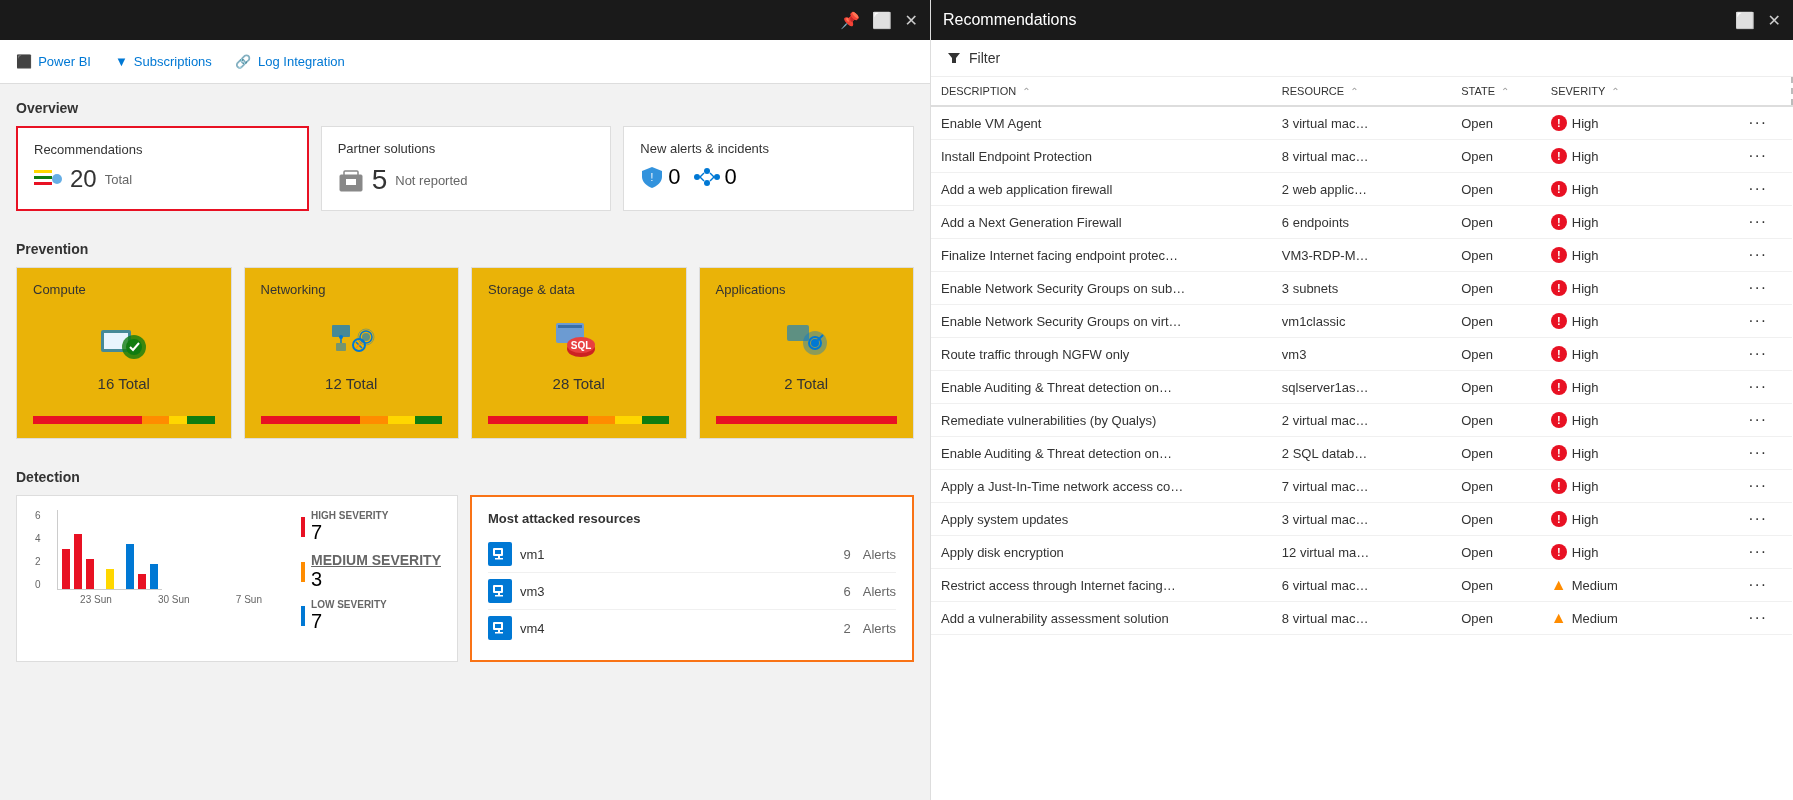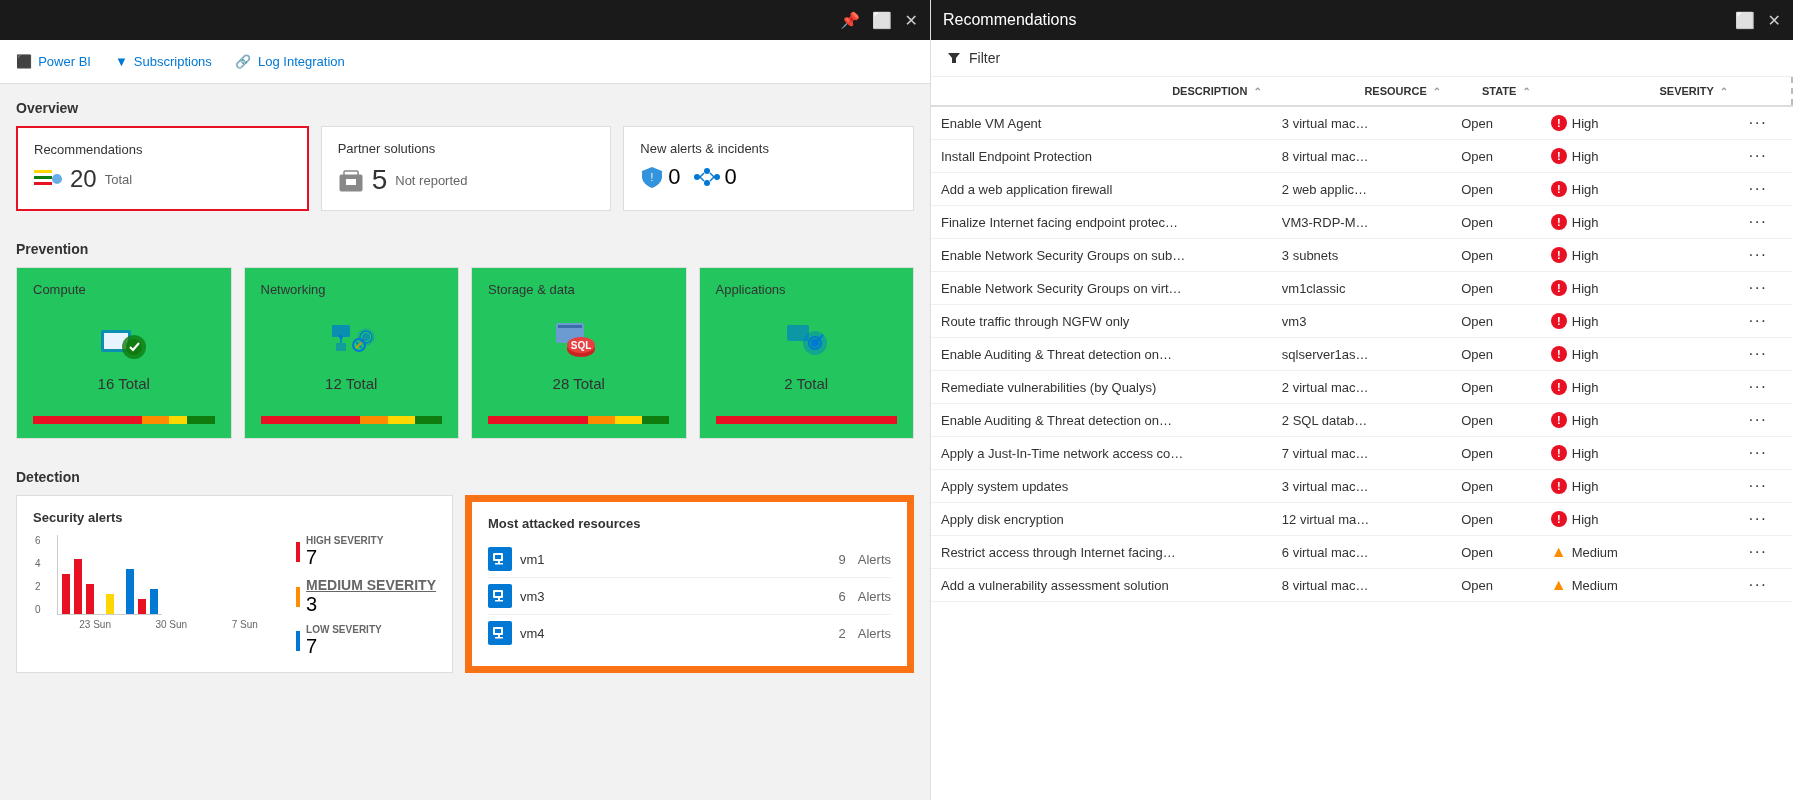--- a/index.html
+++ b/index.html
@@ -114,21 +114,21 @@
       min-width: 120px;
       flex: 0.7;
     }
 
     
     .prevention-cards {
       display: flex;
       gap: 12px;
     }
     .prevention-card {
-      background: #22c55e;
+      background: #eab308;
       border: 1px solid #ddd;
       padding: 14px 16px;
       flex: 1;
       cursor: pointer;
       display: flex;
       flex-direction: column;
     }
     .prevention-card-title {
       font-size: 13px;
       color: #333;
@@ -213,21 +213,21 @@
     }
     .severity-stat {
       display: flex;
       align-items: center;
       gap: 6px;
     }
 
     
     .attacked-card {
       background: white;
-      border: 7px solid #f97316;
+      border: 2px solid #f97316;
       padding: 14px 16px;
       flex: 1;
     }
     .attacked-item {
       display: flex;
       align-items: center;
       gap: 8px;
       padding: 6px 0;
       border-bottom: 1px solid #f0f0f0;
     }
@@ -285,23 +285,23 @@
     .recommendations-table {
       flex: 1;
       overflow-y: auto;
     }
     table {
       width: 100%;
       border-collapse: collapse;
     }
     thead th {
       padding: 8px 10px;
-      text-align: right;
+      text-align: left;
       font-size: 11px;
-      font-weight: 700;
+      font-weight: 400;
       color: #333;
       text-transform: uppercase;
       border-bottom: 2px solid #ddd;
       background: white;
       position: sticky;
       top: 0;
       white-space: nowrap;
     }
     thead th .sort-icon {
       color: #999;
@@ -533,21 +533,20 @@
         </div>
 
       </div>
     </div>
 
     <div>
       <div class="section-title">Detection</div>
       <div class="detection-section">
 
         <div class="detection-card">
-          <div class="detection-card-title">Security alerts</div>
           <div class="chart-area">
             <div class="bar-chart">
               <div style="position:relative;padding-left:24px;">
                 <div class="bars-container" style="padding-left:0;position:relative;">
                   <div class="y-labels">
                     <span class="y-label">6</span>
                     <span class="y-label">4</span>
                     <span class="y-label">2</span>
                     <span class="y-label">0</span>
                   </div>
@@ -717,20 +716,32 @@
             <td>Open</td>
             <td>
               <div class="severity-high">
                 <span class="severity-icon-high">!</span>
                 <span>High</span>
               </div>
             </td>
             <td class="more-btn">···</td>
           </tr>
           <tr>
+            <td>Add a Next Generation Firewall</td>
+            <td>6 endpoints</td>
+            <td>Open</td>
+            <td>
+              <div class="severity-high">
+                <span class="severity-icon-high">!</span>
+                <span>High</span>
+              </div>
+            </td>
+            <td class="more-btn">···</td>
+          </tr>
+          <tr>
             <td>Finalize Internet facing endpoint protec…</td>
             <td>VM3-RDP-M…</td>
             <td>Open</td>
             <td>
               <div class="severity-high">
                 <span class="severity-icon-high">!</span>
                 <span>High</span>
               </div>
             </td>
             <td class="more-btn">···</td>

